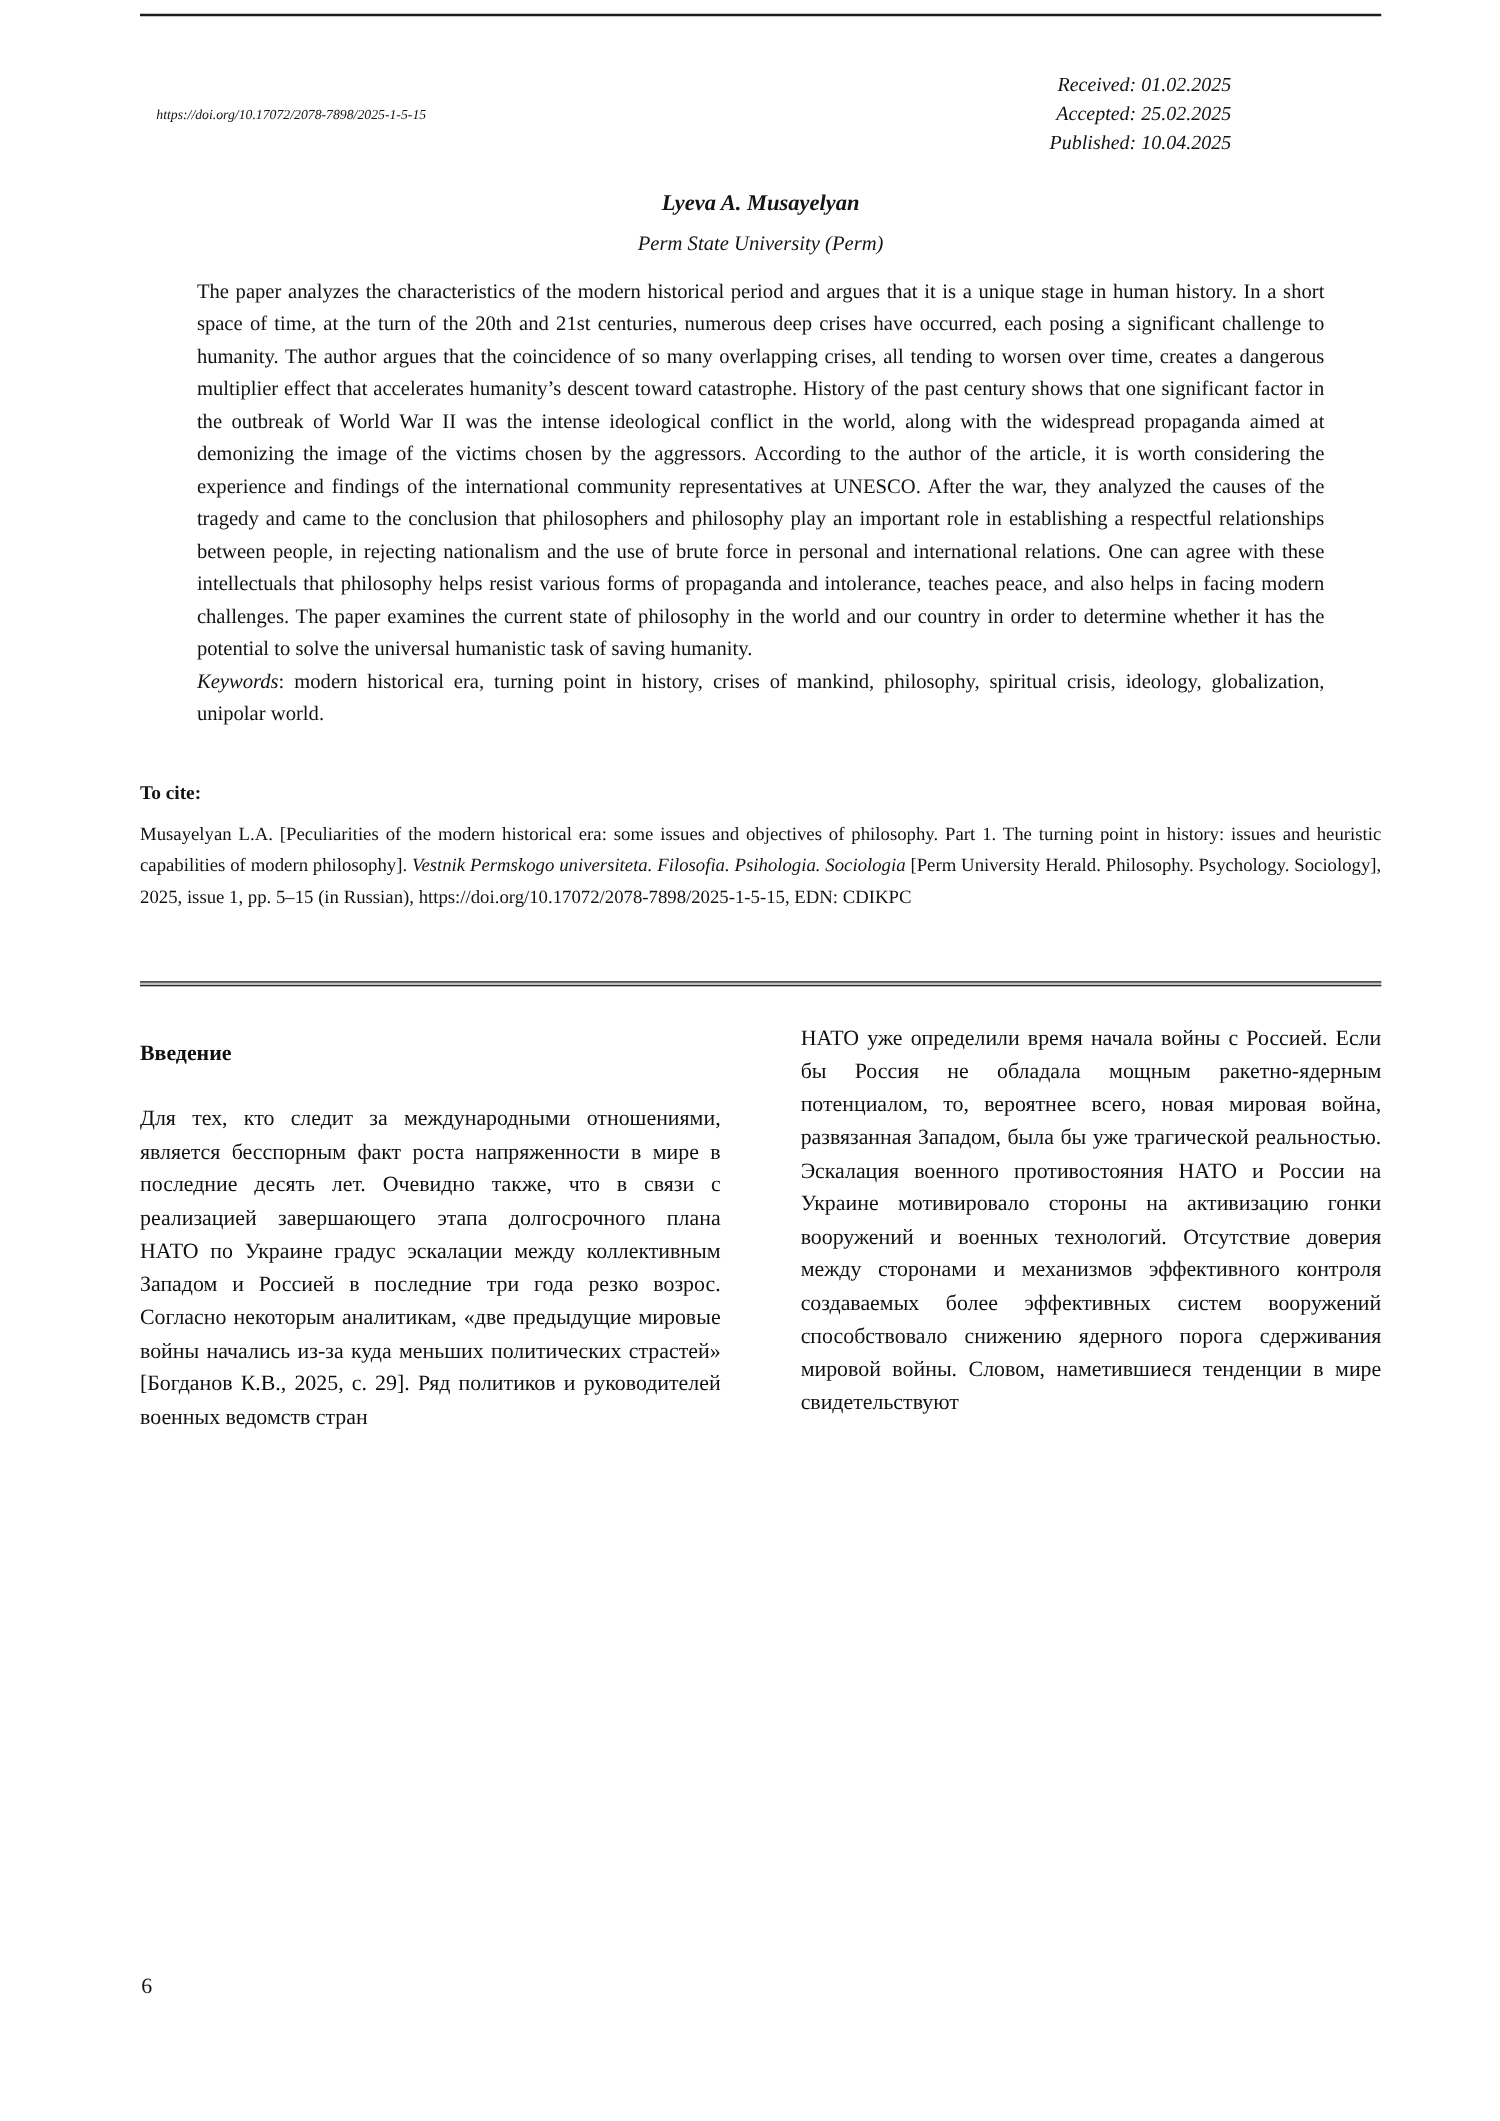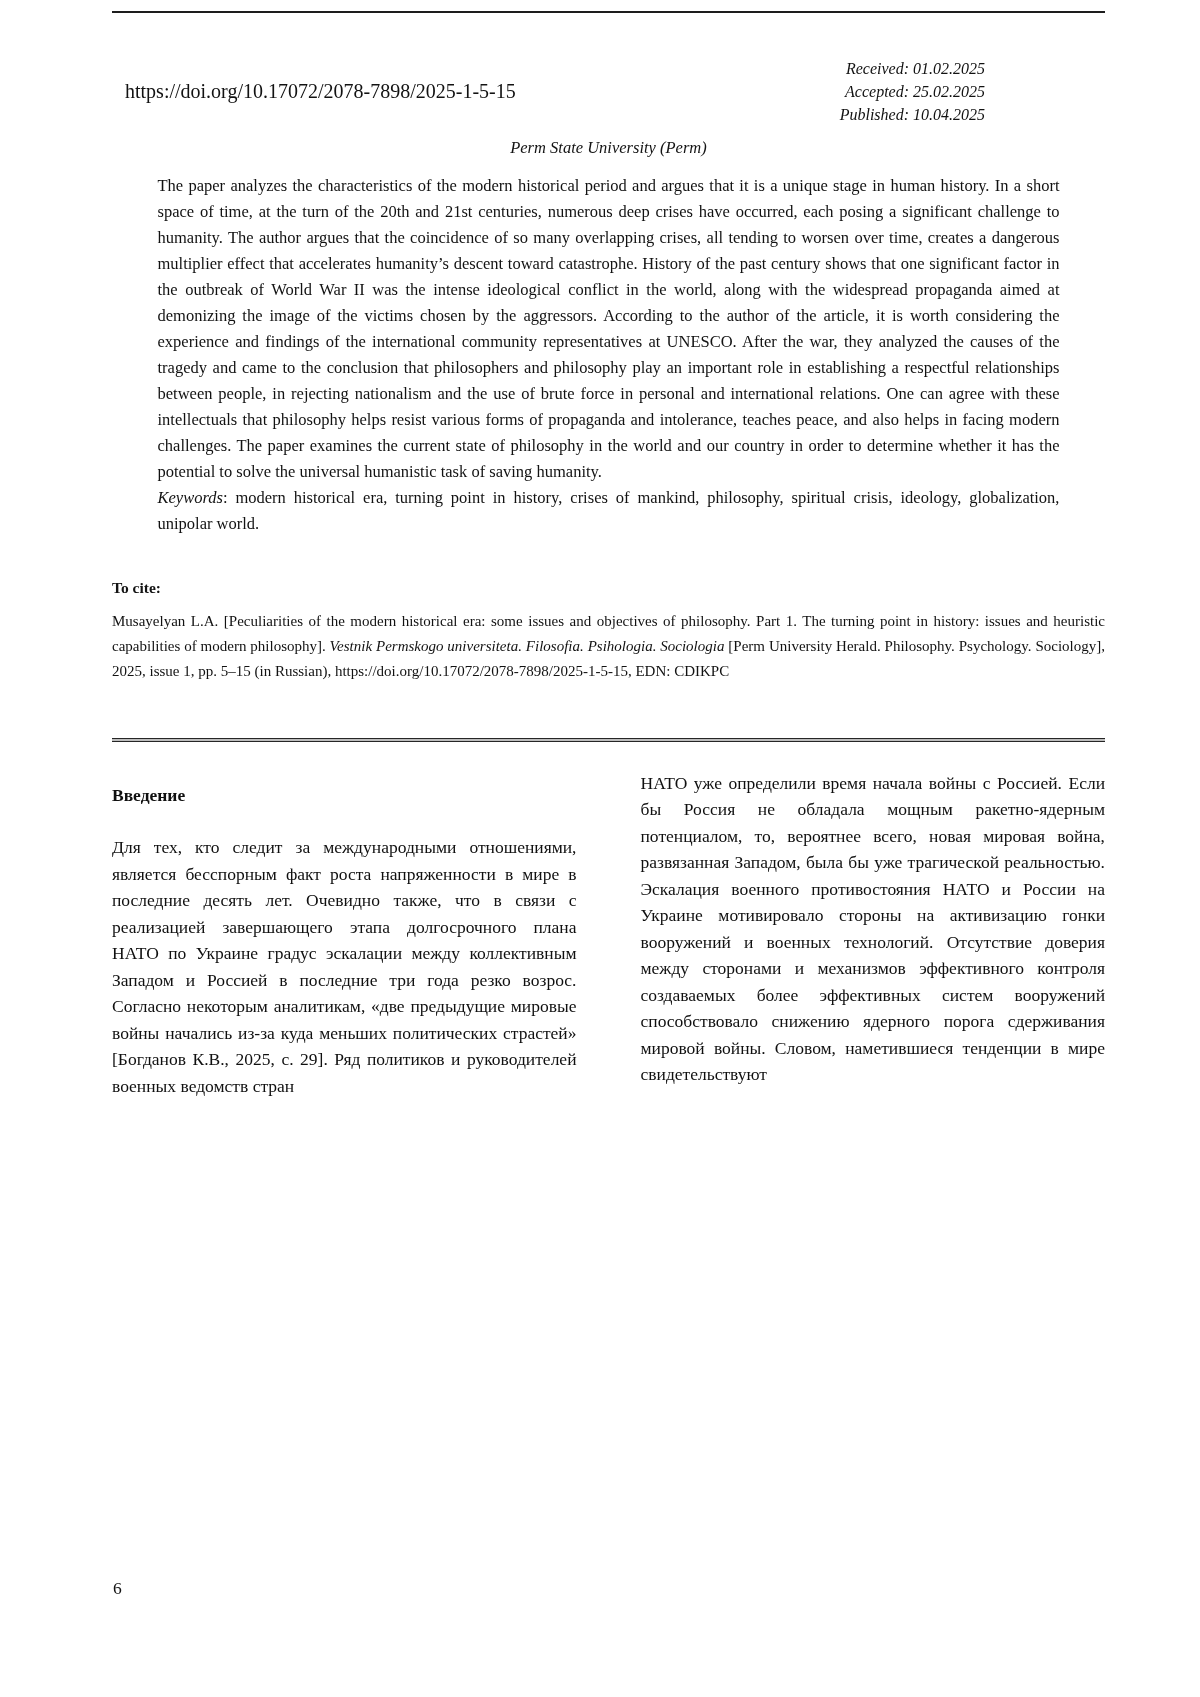--- a/index.html
+++ b/index.html
@@ -36,22 +36,23 @@
   }
   
   .meta-row {
     margin-top: 44px;
     display: flex;
     justify-content: space-between;
     align-items: center;
   }
   .doi {
     margin-left: 13px;
-    font-size: 20px;
+    font-size: 11px;
     color: #121212;
+    font-style: italic;
   }
   .dates {
     margin-right: 120px;
     text-align: right;
     font-style: italic;
     font-size: 16px;
     line-height: 23px;
     color: #121212;
   }
   
@@ -153,20 +154,21 @@
   <div class="meta-row">
     <div class="doi">https://doi.org/10.17072/2078-7898/2025-1-5-15</div>
     <div class="dates">
       <div>Received: 01.02.2025</div>
       <div>Accepted: 25.02.2025</div>
       <div>Published: 10.04.2025</div>
     </div>
   </div>
 
 
+  <div class="author">Lyeva A. Musayelyan</div>
 
   <div class="affiliation">Perm State University (Perm)</div>
 
   <div class="abstract-block">
     <p>The paper analyzes the characteristics of the modern historical period and argues that it is a unique stage in human history. In a short space of time, at the turn of the 20th and 21st centuries, numerous deep crises have occurred, each posing a significant challenge to humanity. The author argues that the coincidence of so many overlapping crises, all tending to worsen over time, creates a dangerous multiplier effect that accelerates humanity’s descent toward catastrophe. History of the past century shows that one significant factor in the outbreak of World War II was the intense ideological conflict in the world, along with the widespread propaganda aimed at demonizing the image of the victims chosen by the aggressors. According to the author of the article, it is worth considering the experience and findings of the international community representatives at UNESCO. After the war, they analyzed the causes of the tragedy and came to the conclusion that philosophers and philosophy play an important role in establishing a respectful relationships between people, in rejecting nationalism and the use of brute force in personal and international relations. One can agree with these intellectuals that philosophy helps resist various forms of propaganda and intolerance, teaches peace, and also helps in facing modern challenges. The paper examines the current state of philosophy in the world and our country in order to determine whether it has the potential to solve the universal humanistic task of saving humanity.</p>
     <p><span class="kw-label">Keywords</span><span>: modern historical era, turning point in history, crises of mankind, philosophy, spiritual crisis, ideology, globalization, unipolar world.</span></p>
   </div>
 
   <div class="to-cite-label">To cite:</div>
 

